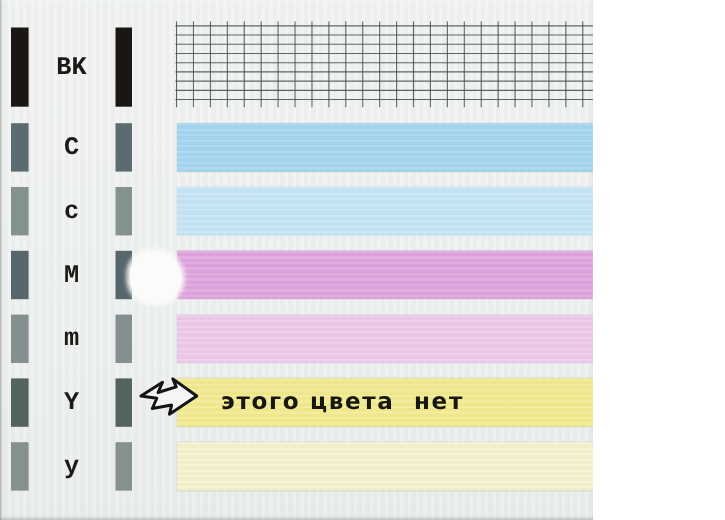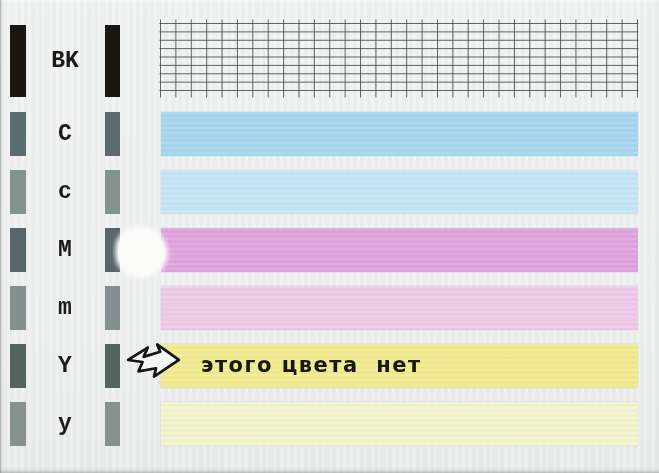--- a/index.html
+++ b/index.html
@@ -1,18 +1,18 @@
 <!DOCTYPE html>
 <html><head>
 <meta charset="utf-8">
 <style>
   html,body{margin:0;padding:0;}
   #page{
     position:relative;
-    width:659px;height:473px;
+    width:539px;height:473px;
     overflow:hidden;
     background:
       repeating-linear-gradient(90deg, rgba(255,255,255,.16) 0 3px, rgba(208,214,212,.10) 3px 7px),
       linear-gradient(180deg,#f0f2f1 0%,#edf0ef 55%,#e9eceb 100%);
     box-shadow: inset 2px 0 2px -1px rgba(110,120,118,.55),
                 inset 0 -3px 4px -2px rgba(100,110,108,.5),
                 inset 0 2px 2px -1px rgba(255,255,255,.8);
     font-family:"Liberation Mono","DejaVu Sans Mono",monospace;
   }
   .bar{position:absolute;}

